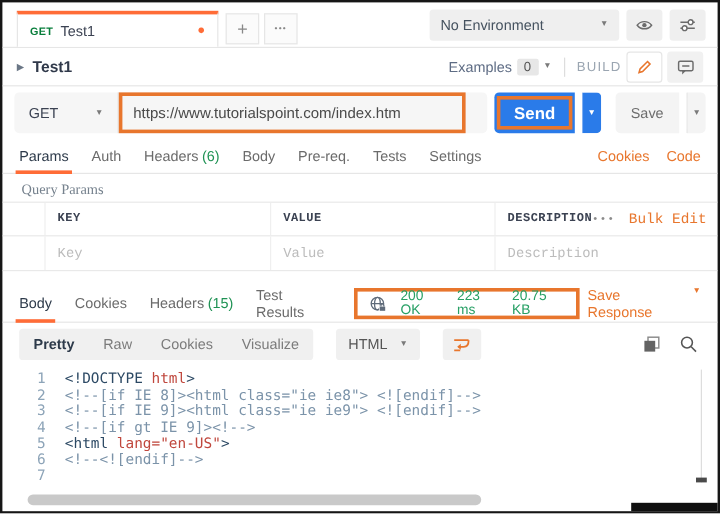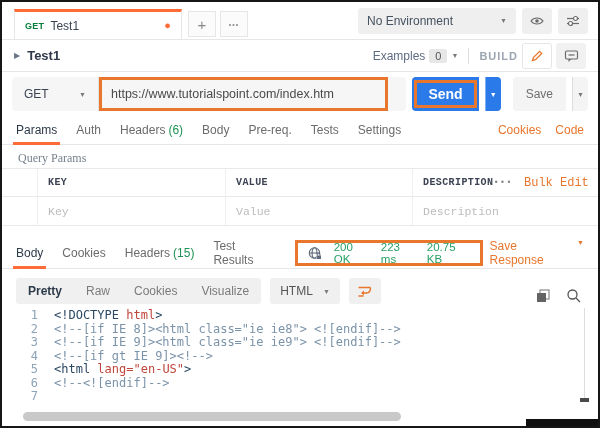--- a/index.html
+++ b/index.html
@@ -28,21 +28,21 @@
   .chev{ font-size:7px; color:#7a7a7a; line-height:1;}
   .icon-sq{ width:30px; height:26px; background:#efefef; border-radius:3px; display:flex; align-items:center; justify-content:center;}
   
   .title-row{ height:32px; display:flex; align-items:center; padding:0 12px; border-bottom:1px solid #e6e6e6; flex:none;}
   .collapse{ font-size:8px; color:#6b7786; margin-right:7px;}
   .req-name{ font-size:13px; font-weight:600; color:#30394a;}
   .title-right{ margin-left:auto; display:flex; align-items:center; gap:4px;}
   .examples-label{ font-size:12px; color:#5e6c84;}
   .badge{ background:#e7e7e7; color:#555; font-size:11px; padding:1px 6px; border-radius:2px;}
   .vdiv{ width:1px; height:16px; background:#ddd; margin:0 6px;}
-  .build-label{ font-size:11px; color:#9aa5b1; letter-spacing:1px; font-weight:700;}
+  .build-label{ font-size:11px; color:#9aa5b1; letter-spacing:1px; font-weight:400;}
   .mini-btn{ width:30px; height:26px; display:flex; align-items:center; justify-content:center; border-radius:3px;}
   .mini-btn.edit{ background:#fff; border:1px solid #e6e6e6;}
   .mini-btn.comment{ background:#f1f1f1;}
   
   .url-row{ height:44px; display:flex; align-items:center; padding:0 10px; gap:6px; flex:none;}
   .url-field{ flex:1; height:34px; background:#f6f6f6; border-radius:4px; display:flex; align-items:center; min-width:0;}
   .method-select{ width:86px; flex:none; display:flex; align-items:center; justify-content:space-between; padding:0 12px; font-size:12px; color:#3b4252;}
   .field-div{ width:1px; align-self:stretch; background:#e3e3e3;}
   .url-annotation{ flex:1; height:34px; margin-right:18px; border:3px solid var(--c-annotation_orange,#e8762d);
     display:flex; align-items:center; padding:0 9px; min-width:0;}
@@ -76,21 +76,21 @@
   .placeholder{ color:#bcbcbc; font-size:11.5px;}
   .qp-menu{ margin-left:auto; color:#8b8b8b; font-size:9px; letter-spacing:1px; padding-right:4px;}
   .c-bulk{ width:74px; flex:none; display:flex; align-items:center; justify-content:flex-start; font-size:11.5px;}
   
   .resp-tabs{ margin-top:12px; height:31px; display:flex; align-items:center; padding:0 14px; border-bottom:1px solid #e6e6e6; gap:19px; font-size:12px; color:#6b6b6b; flex:none;}
   .meta-wrap{ margin-left:auto; display:flex; align-items:center; gap:7px;}
   .meta-annotation{ border:3px solid var(--c-annotation_orange,#e8762d); display:flex; align-items:center; gap:11px; padding:2px 9px; height:26px;}
   .meta-green{ color:var(--c-status_green,#27a065); font-size:11.5px;}
   .save-resp{ display:flex; align-items:flex-start; gap:8px; font-size:12px; color:var(--c-link_orange,#e8762d);}
   .save-resp .chev{ color:var(--c-link_orange,#e8762d);}
-  .resp-toolbar{ height:35px; display:flex; align-items:flex-end; padding:0 14px; gap:9px; flex:none;}
+  .resp-toolbar{ height:35px; display:flex; align-items:center; padding:0 14px; gap:19px; flex:none;}
   .seg-group{ display:flex; background:#f0f0f0; border-radius:3px; height:26px; overflow:hidden;}
   .seg{ padding:0 12px; display:flex; align-items:center; font-size:12px; color:#7b7b7b;}
   .seg.active{ color:#2d3a4a; font-weight:700;}
   .fmt-select{ height:26px; background:#f0f0f0; border-radius:3px; display:flex; align-items:center; gap:10px; padding:0 10px; font-size:12px; color:#555;}
   .wrap-btn{ height:26px; width:32px; background:#f0f0f0; border-radius:3px; display:flex; align-items:center; justify-content:center;}
   .toolbar-right{ margin-left:auto; display:flex; align-items:center; gap:15px; padding-right:2px;}
   
   .code-area{ flex:1; position:relative; font-family:"DejaVu Sans Mono", monospace; font-size:12px; padding-top:5px; overflow:hidden;}
   .code-line{ display:flex; height:13.5px; line-height:13.5px; white-space:pre;}
   .ln{ width:36px; flex:none; text-align:right; color:var(--k-line_number,#8da4b8);}

